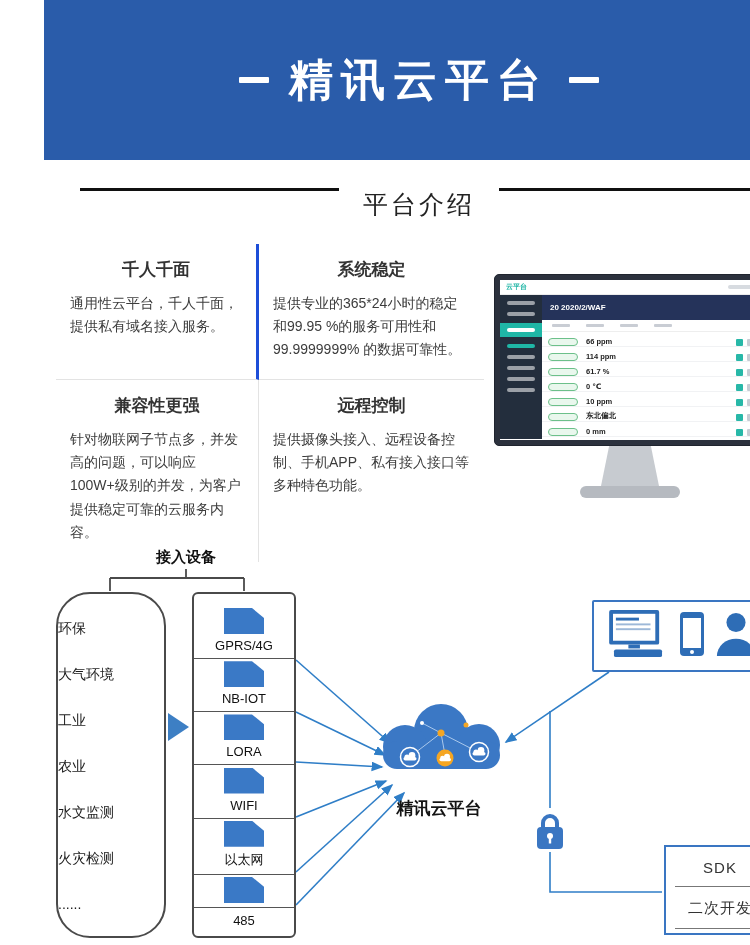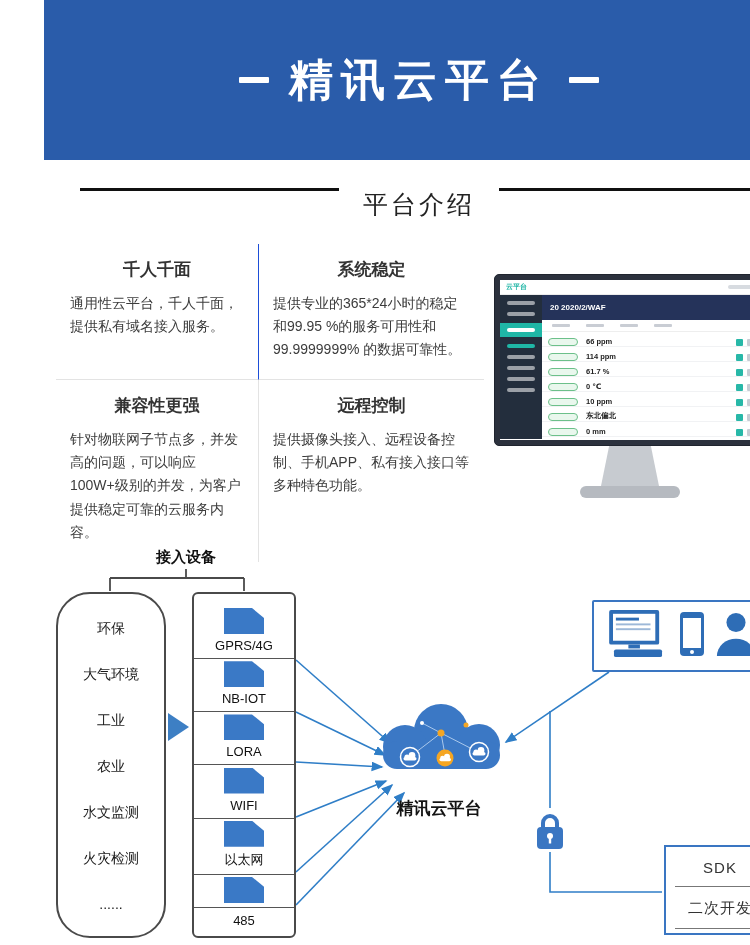--- a/index.html
+++ b/index.html
@@ -13,21 +13,21 @@
 
   
   .intro-row { margin-top:28px; height:36px; display:flex; padding:0 36px;gap:8px; }
   .intro-row .hline { flex:1; height:3px; background:#101010; }
   .intro-title { font-size:25px; font-weight:normal; color:#222; margin:0 16px; letter-spacing:3px; white-space:nowrap; }
 
   
   .content-row { position:relative; height:321px; }
   .features { position:absolute; left:12px; top:20px; width:428px; display:grid; grid-template-columns:203px 225px; }
   .feature { padding:14px 14px 18px; }
-  .feature:nth-child(1){ border-right:1px solid #1d4ed8; border-bottom:1px solid #e3e3e3; }
+  .feature:nth-child(1){ border-right:3px solid #1d4ed8; border-bottom:1px solid #e3e3e3; }
   .feature:nth-child(2){ border-bottom:1px solid #e3e3e3; }
   .feature:nth-child(3){ border-right:1px solid #e3e3e3; }
   .feature h3 { font-size:17px; color:#333; text-align:center; margin-bottom:11px; font-weight:bold; }
   .feature p { font-size:14px; color:#3c3c3c; line-height:1.65; }
 
   
   .monitor { position:absolute; left:450px; top:50px; width:272px; }
   .screen { background:#2c323e; border:1px solid #20252f; border-radius:5px; padding:5px; }
   .dash-ui { width:260px; height:160px; background:#fff; overflow:hidden; }
   .dash-top { height:15px; display:flex; align-items:center; justify-content:space-between; padding:0 6px; border-bottom:1px solid #ececec; }
@@ -52,21 +52,21 @@
   .ric-teal { background:#28b8a8; } .ric-gray { background:#c7ccd4; }
   .neck { width:58px; height:40px; background:#c7cbd0; margin:0 auto; clip-path:polygon(14% 0,86% 0,100% 100%,0 100%); }
   .base { width:100px; height:12px; background:#b6bac0; border-radius:6px; margin:0 auto; }
 
   
   .diagram { position:relative; height:400px;padding-left:8px; }
   .connectors { position:absolute; left:0; top:0; width:750px; height:400px; pointer-events:none; }
   .access-label { position:absolute; left:97px; top:3px; width:90px; text-align:center; font-size:15px; font-weight:bold; color:#111; }
   .industry-box { position:absolute; left:12px; top:47px; width:110px; height:346px; border:2px solid #4a4a4a; border-radius:34px;
                   display:flex; flex-direction:column; justify-content:space-between; padding:26px 0 24px; }
-  .industry-item { text-align:center; font-size:14px; color:#1a1a1a; }
+  .industry-item { text-align:left; font-size:14px; color:#1a1a1a; }
   .big-arrow { position:absolute; left:124px; top:168px; width:0; height:0;
                border-top:14px solid transparent; border-bottom:14px solid transparent; border-left:21px solid #3d7fc4; }
   .protocol-box { position:absolute; left:148px; top:47px; width:104px; height:346px; border:2px solid #4a4a4a; border-radius:6px;
                   display:flex; flex-direction:column; justify-content:space-between; padding:14px 0 0; overflow:hidden; }
   .proto { display:flex; flex-direction:column; align-items:center; }
   .doc-icon { width:40px; height:26px; background:#3a79c6; clip-path:polygon(0 0,70% 0,100% 38%,100% 100%,0 100%); margin-bottom:4px; }
   .plabel { width:100%; text-align:center; font-size:13px; color:#111; border-bottom:1px solid #555; padding-bottom:5px; }
   .proto:last-child .plabel { border-bottom:none; border-top:1px solid #555; padding:5px 0 8px; }
   .cloud-wrap { position:absolute; left:322px; top:150px; width:150px; height:92px; }
   .cloud-label { position:absolute; left:325px; top:252px; width:140px; text-align:center; font-size:17px; font-weight:bold; color:#141414; }

